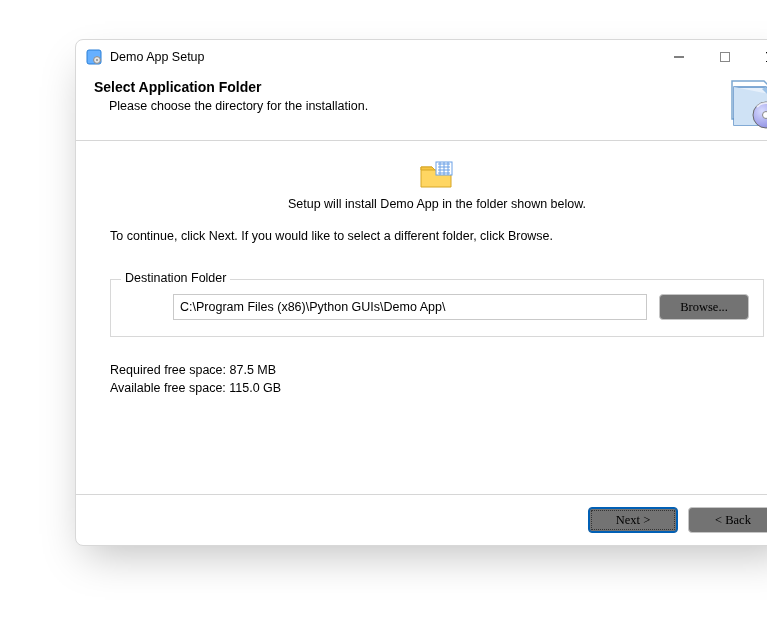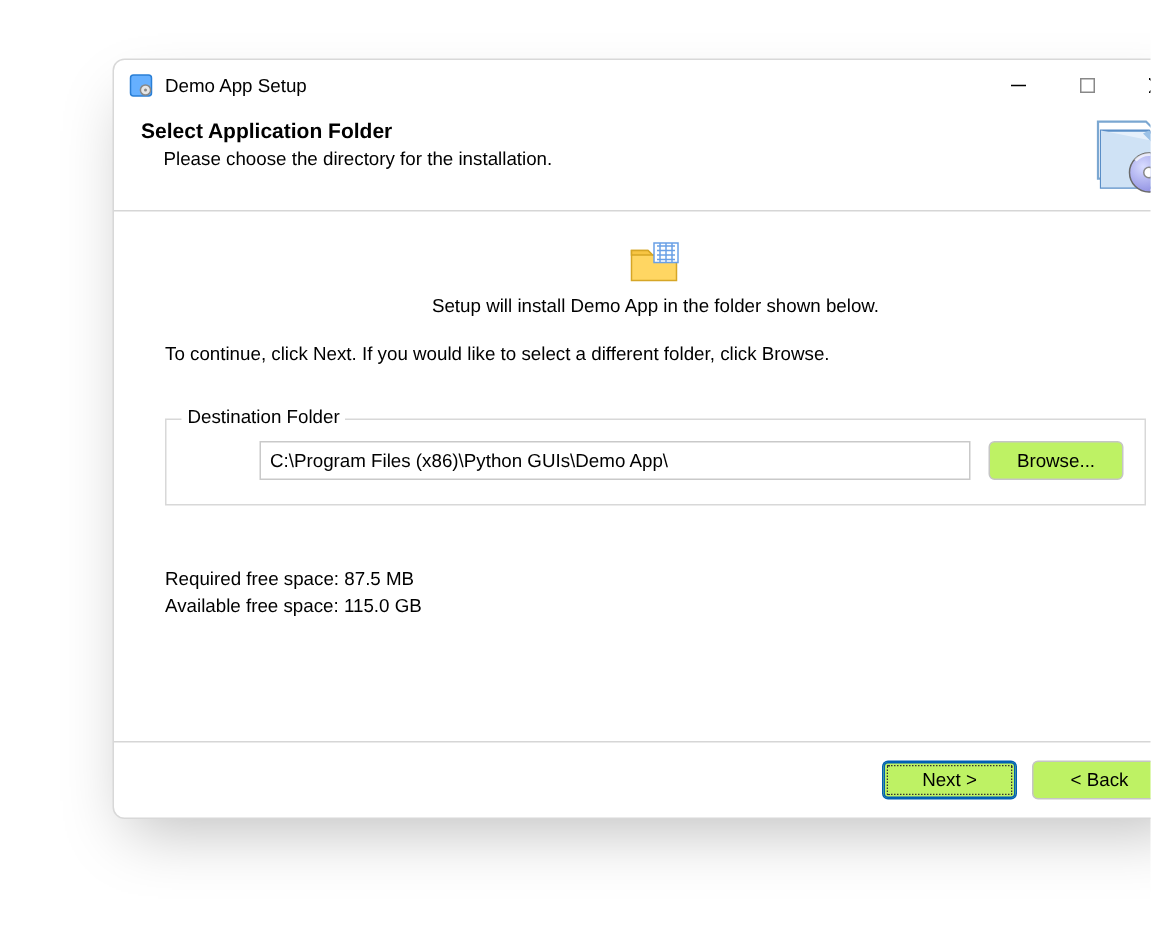--- a/index.html
+++ b/index.html
@@ -90,21 +90,21 @@
     }
     .folder-icon {
       width: 36px; height: 32px;
       display: inline-block;
     }
     .continue-text { margin-bottom: 36px; }
     .groupbox {
       border: 1px solid #d8d8d8;
       padding: 14px 14px 16px 14px;
       position: relative;
-      margin-bottom: 42px;
+      margin-bottom: 26px;
     }
     .groupbox .legend {
       position: absolute;
       top: -9px;
       left: 10px;
       background: #fff;
       padding: 0 4px;
       font-size: 12.5px;
     }
     .path-row {
@@ -121,22 +121,22 @@
       font-size: 12.5px;
       padding: 0 6px;
       background: #fff;
     }
     .btn {
       height: 26px;
       min-width: 90px;
       padding: 0 14px;
       border: 1px solid #c5c5c5;
       border-radius: 4px;
-      background: #bef264;
-      font-family: Liberation Sans, sans-serif;
+      background: #737373;
+      font-family: Liberation Serif, serif;
       font-size: 12.5px;
       cursor: default;
       display: inline-flex;
       align-items: center;
       justify-content: center;
     }
     .space-info p { margin-bottom: 4px; }
     .footer {
       border-top: 1px solid #d6d6d6;
       padding: 12px 20px;

